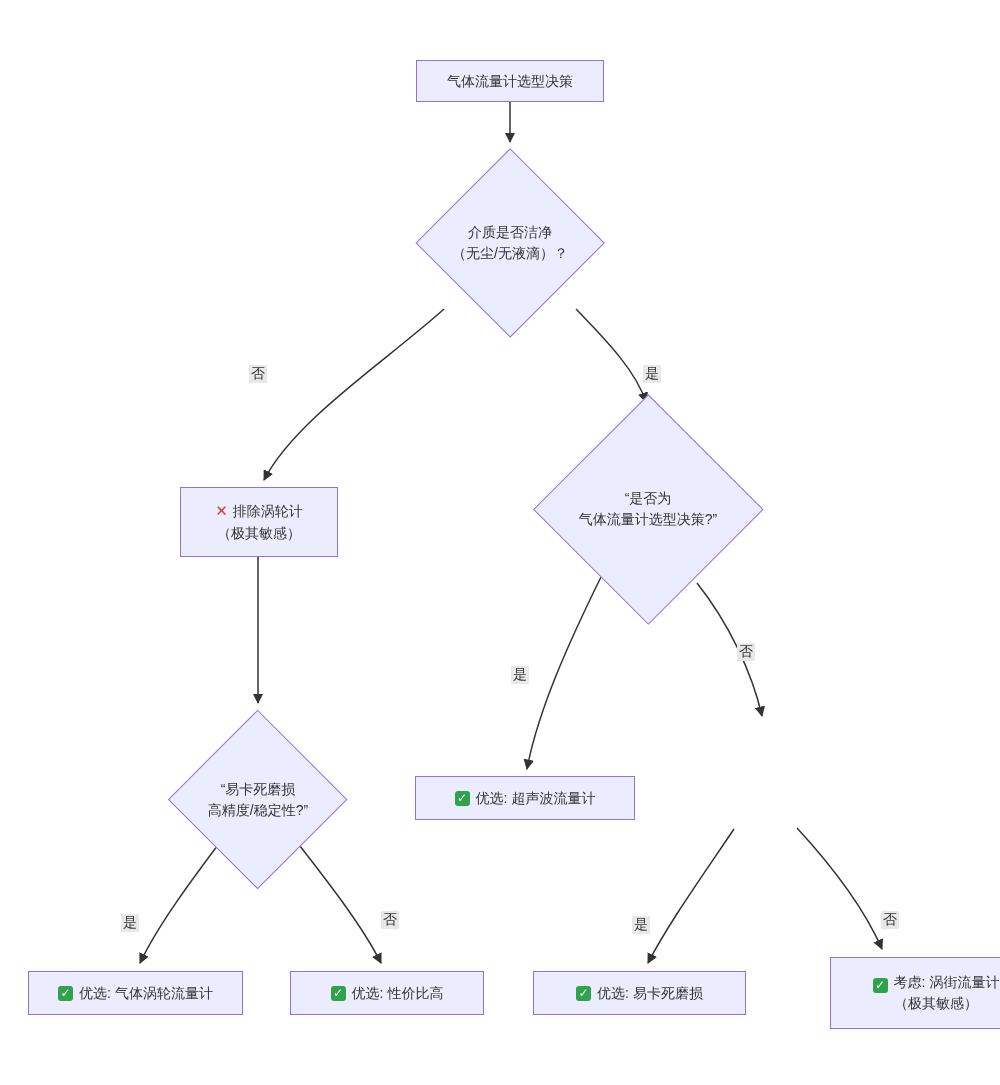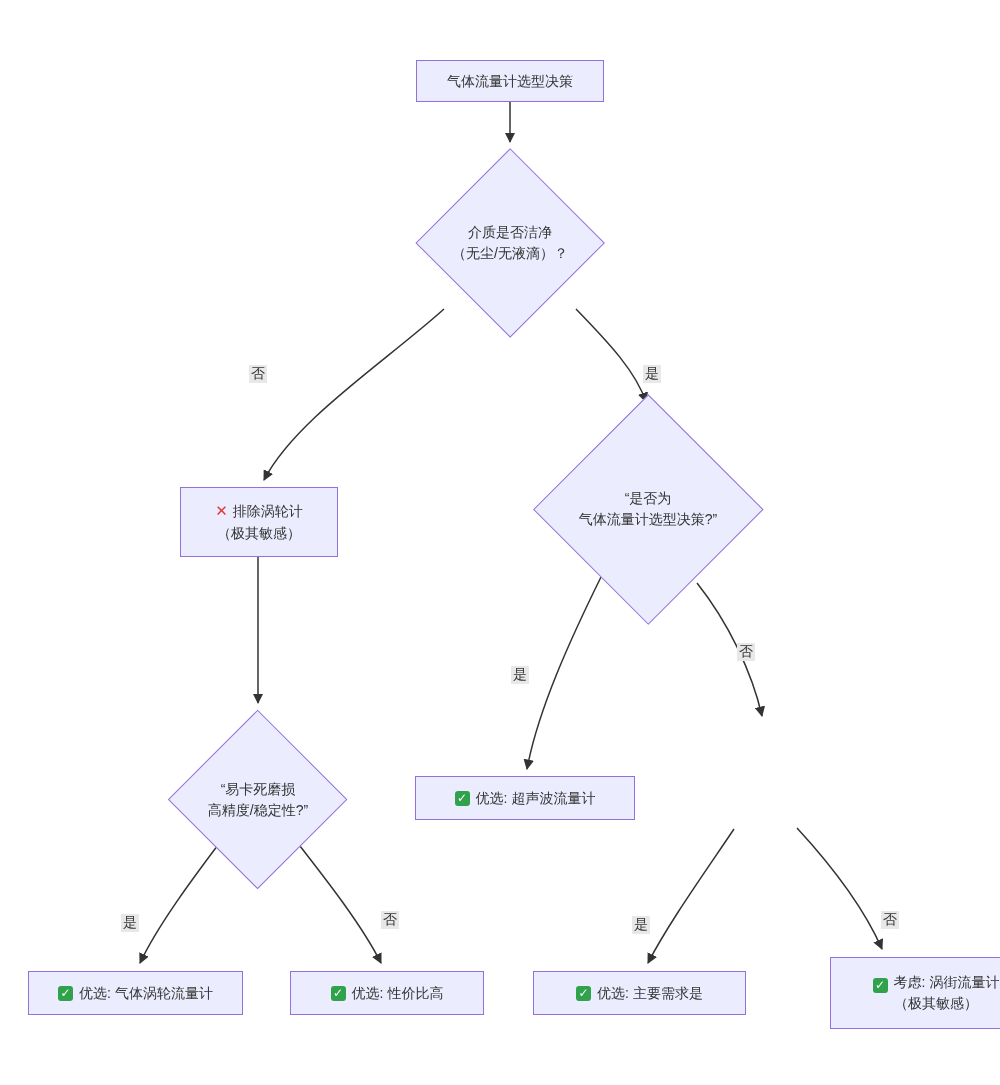--- a/index.html
+++ b/index.html
@@ -94,21 +94,21 @@
     <span>优选: 气体涡轮流量计</span>
   </div>
 
   <div class="node rect" style="left:290px; top:971px; width:194px; height:44px;">
     <span class="check-icon">✓</span>
     <span>优选: 性价比高</span>
   </div>
 
   <div class="node rect" style="left:533px; top:971px; width:213px; height:44px;">
     <span class="check-icon">✓</span>
-    <span>优选: 主要需求是</span>
+    <span>优选: 易卡死磨损</span>
   </div>
 
   <div class="node rect" style="left:822px; top:957px; width:212px; height:72px;margin-left:8px;">
     <div class="txt">
       <div>
         <span class="check-icon">✓</span><span>考虑: 涡街流量计</span>
       </div>
       <div>（极其敏感）</div>
     </div>
   </div>

